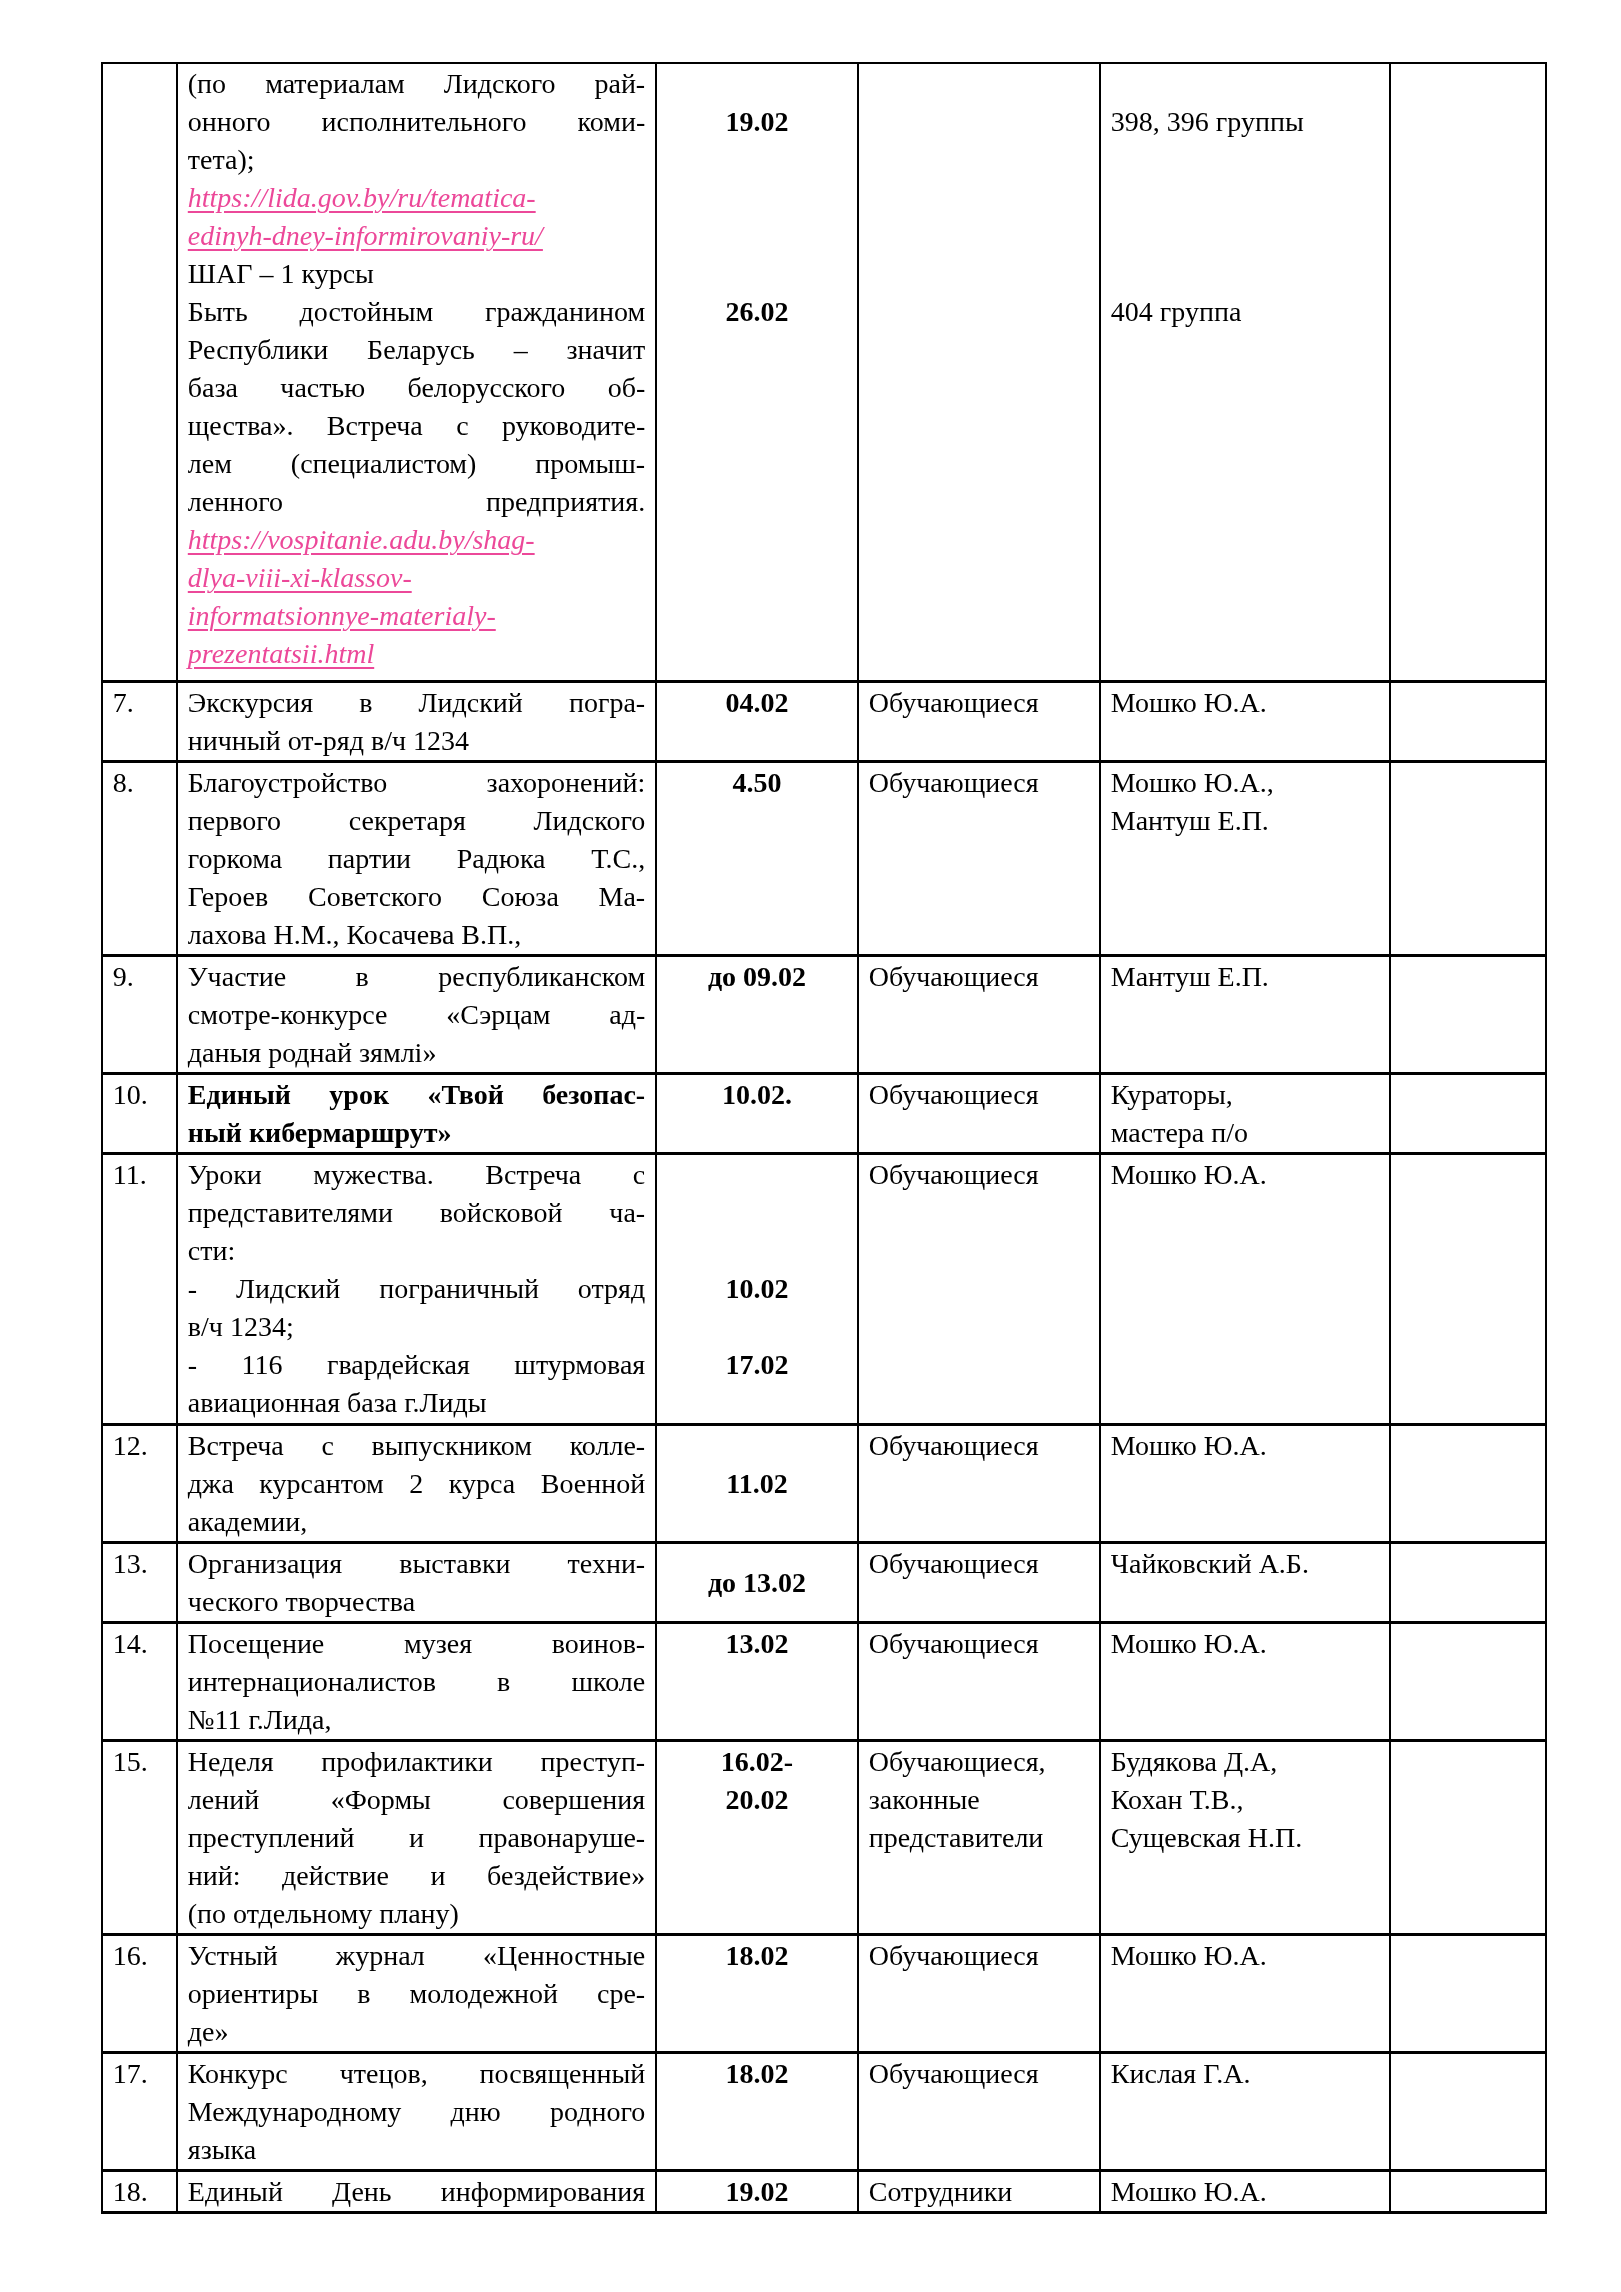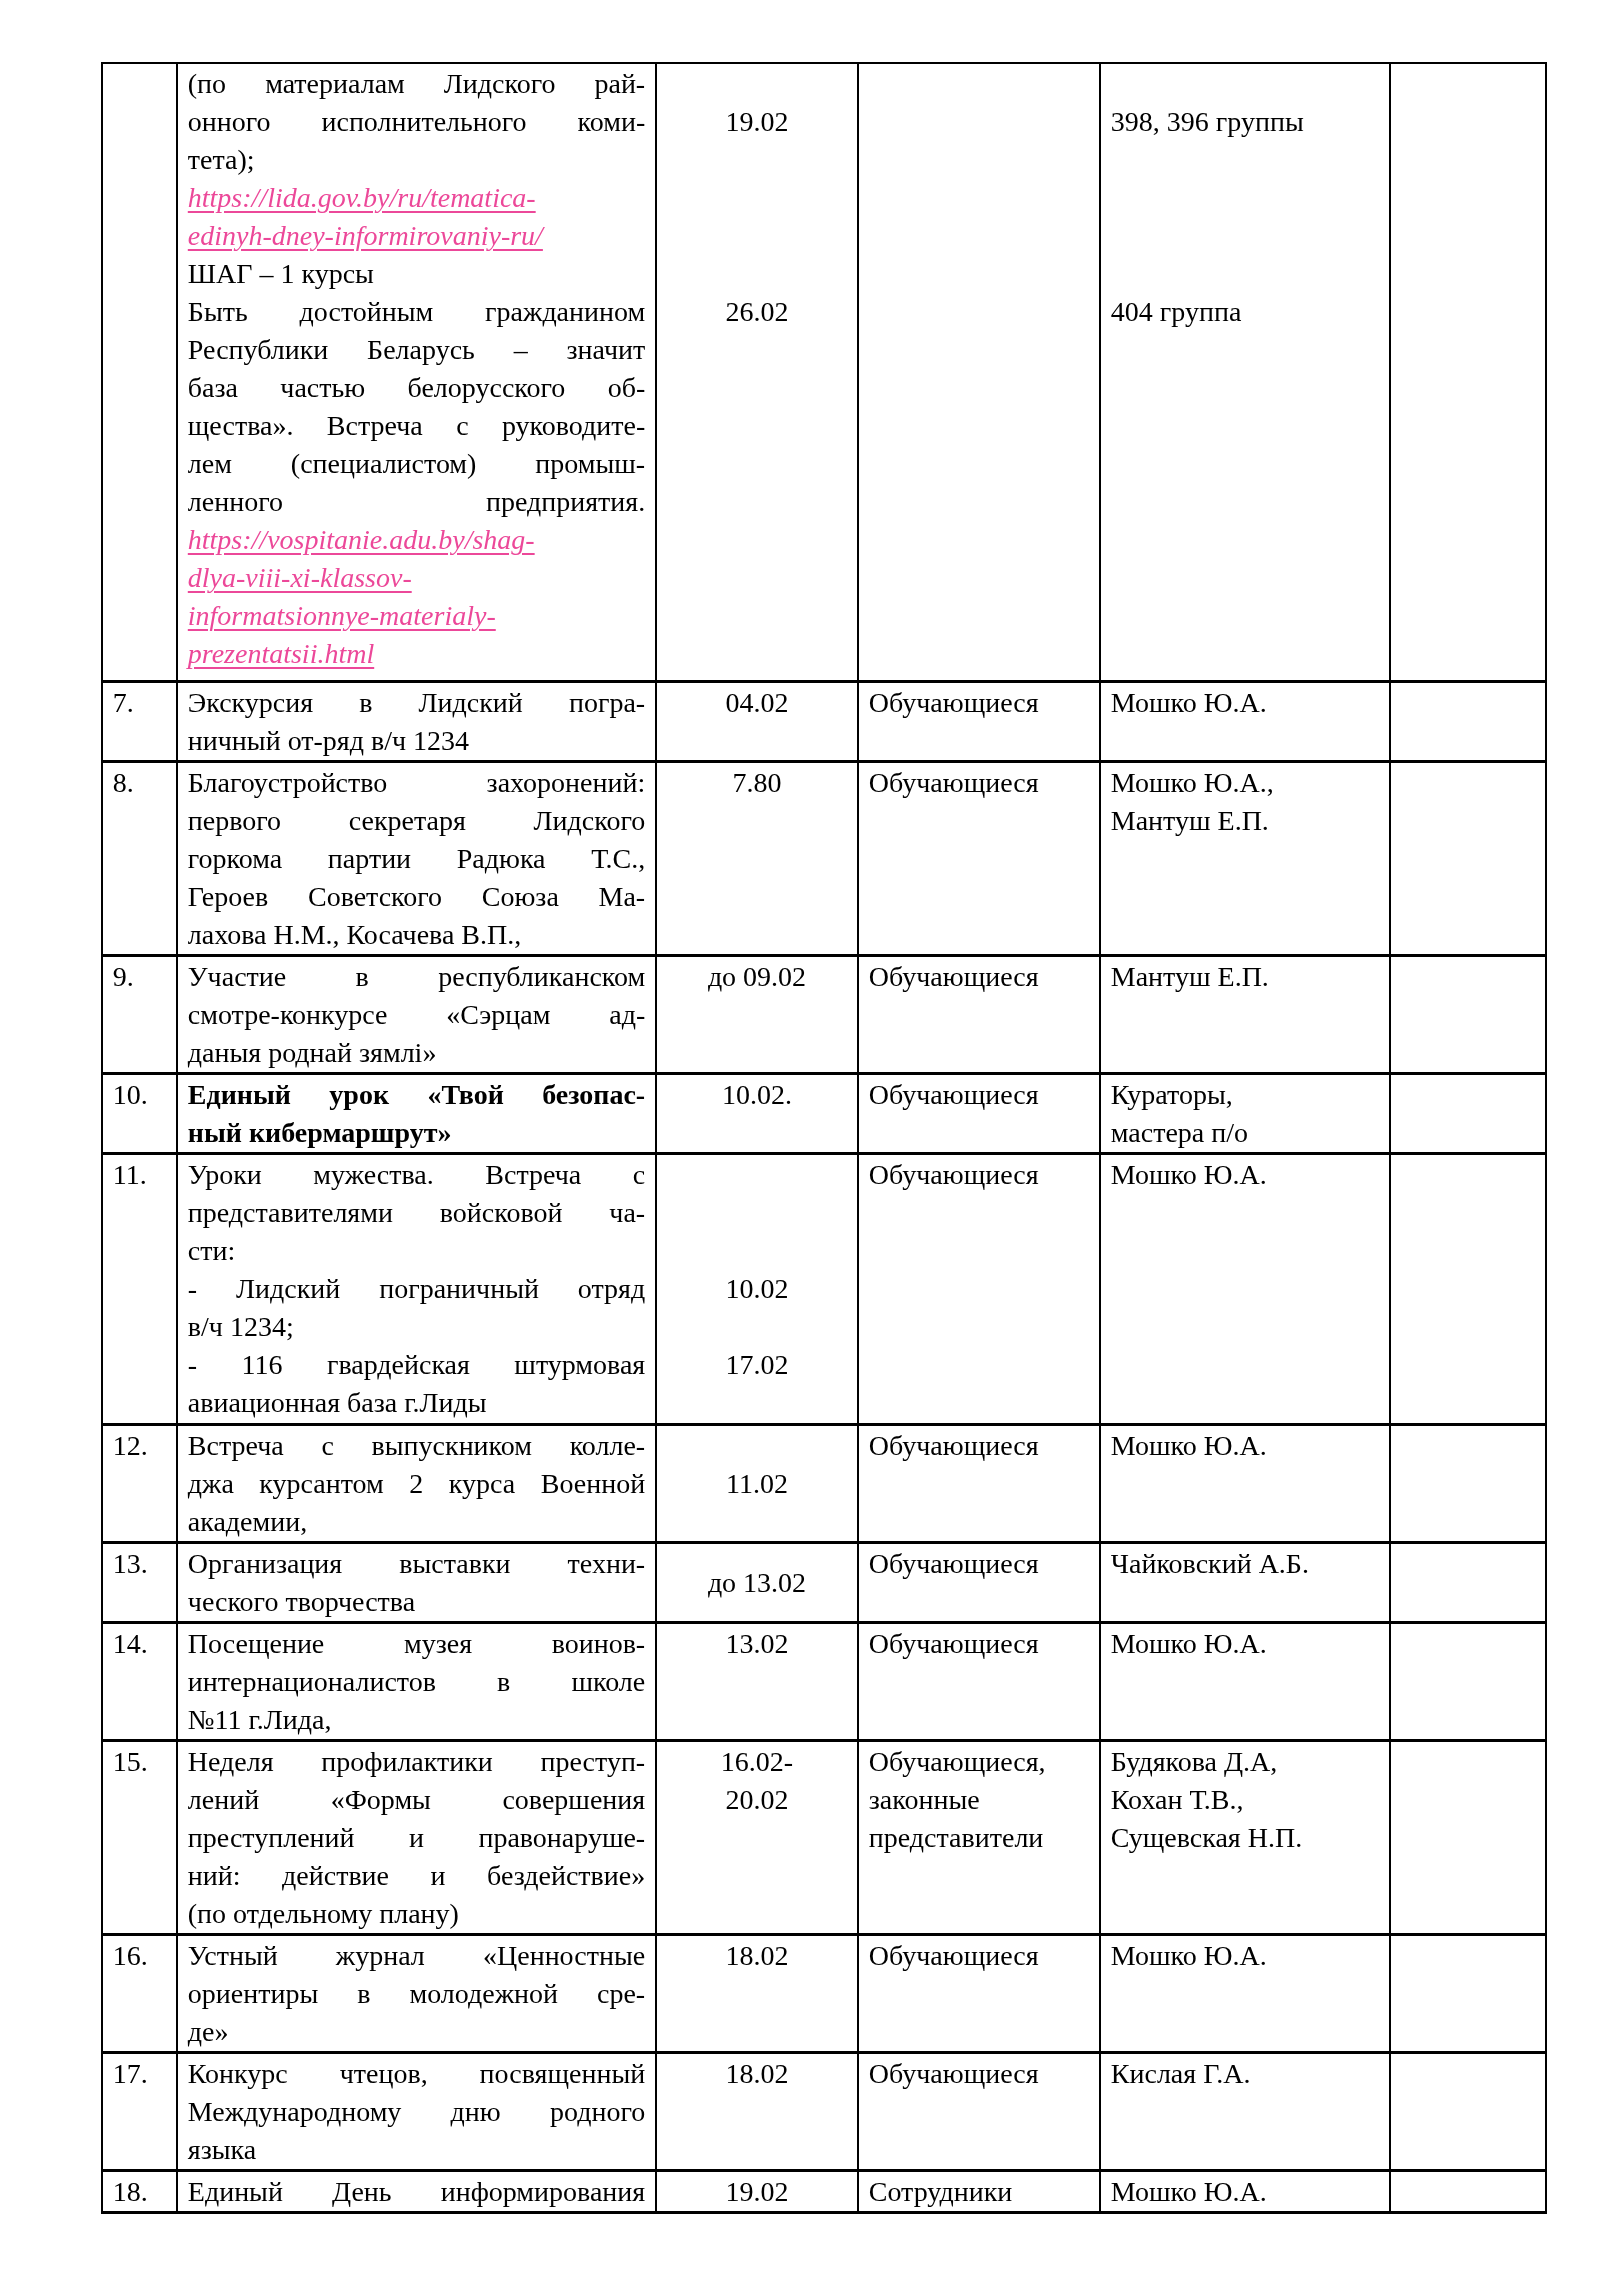--- a/index.html
+++ b/index.html
@@ -45,21 +45,21 @@
     col.c-event { width: 479px; }
     col.c-date { width: 202px; }
     col.c-part { width: 242px; }
     col.c-resp { width: 290px; }
     col.c-note { width: 156px; }
 
     td.num { padding-left: 11.8px; padding-right: 3.9px; }
     td.event { text-align: justify; text-align-last: left; hyphens: none; }
     td.event .ln { display: block; text-align: justify; text-align-last: justify; }
     td.event .ln.last { text-align-last: left; }
-    td.date { text-align: center; }
+    td.date { text-align: center; font-weight: bold; }
     td.date.mid { vertical-align: middle; }
     td.part { padding-left: 9.8px; }
     td.resp { padding-left: 13.7px; }
 
     .bold { font-weight: bold; }
     a.link {
       color: #ec4899;
       font-style: italic;
       text-decoration: underline;
       text-decoration-thickness: 2px;
@@ -148,21 +148,21 @@
 
     <tr style="height:194px;">
       <td class="num">8.</td>
       <td class="event">
         <span class="ln">Благоустройство захоронений:</span>
         <span class="ln">первого секретаря Лидского</span>
         <span class="ln">горкома партии Радюка Т.С.,</span>
         <span class="ln">Героев Советского Союза Ма-</span>
         <span class="ln last">лахова Н.М., Косачева В.П.,</span>
       </td>
-      <td class="date">7.80</td>
+      <td class="date">4.50</td>
       <td class="part">Обучающиеся</td>
       <td class="resp">
         <span class="stack">Мошко Ю.А.,</span>
         <span class="stack">Мантуш Е.П.</span>
       </td>
       <td class="note"></td>
     </tr>
 
     <tr style="height:118px;">
       <td class="num">9.</td>

